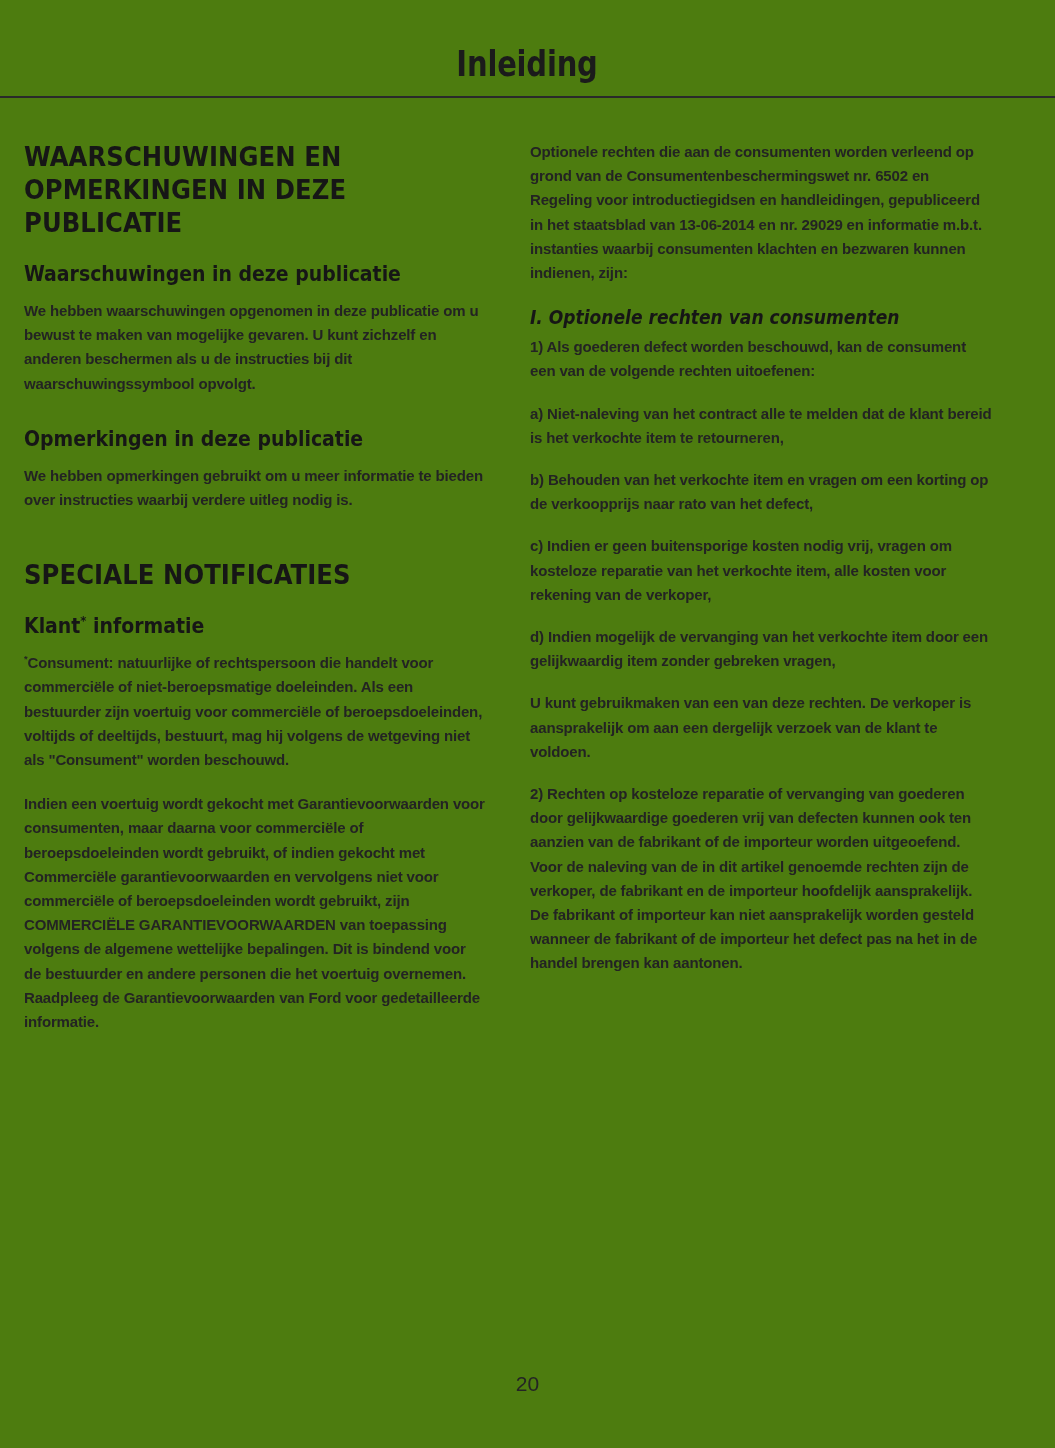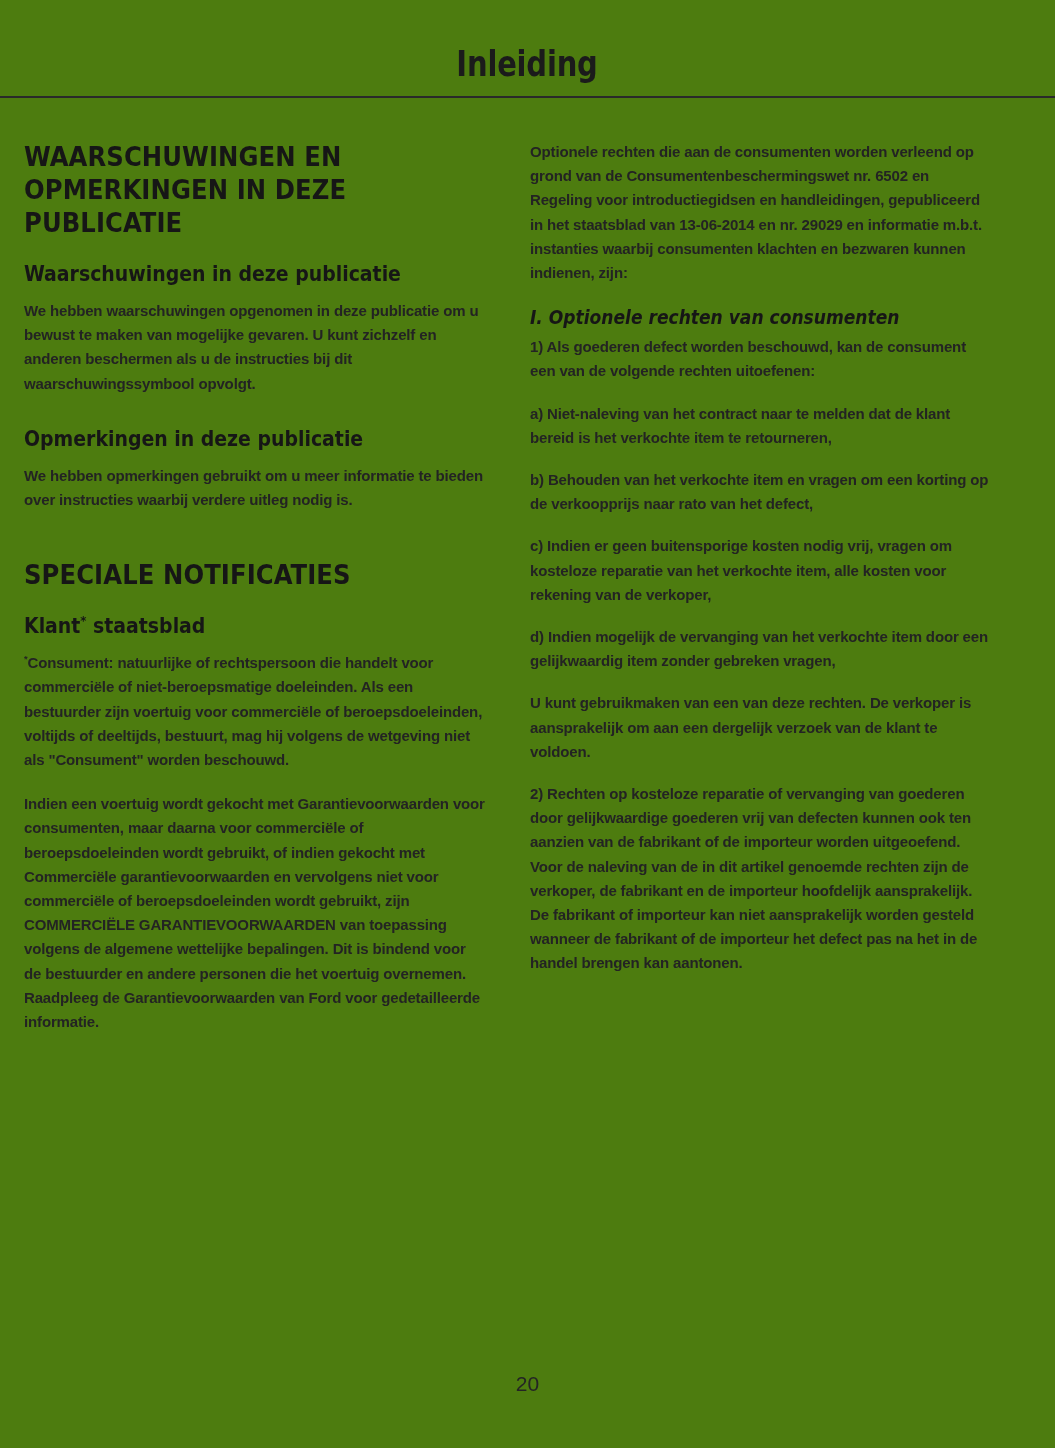--- a/index.html
+++ b/index.html
@@ -162,36 +162,36 @@
       <h2 class="h2">Waarschuwingen in deze publicatie</h2>
 
       <p class="body">We hebben waarschuwingen opgenomen in deze publicatie om u bewust te maken van mogelijke gevaren. U kunt zichzelf en anderen beschermen als u de instructies bij dit waarschuwingssymbool opvolgt.</p>
 
       <h2 class="h2 gap-top">Opmerkingen in deze publicatie</h2>
 
       <p class="body">We hebben opmerkingen gebruikt om u meer informatie te bieden over instructies waarbij verdere uitleg nodig is.</p>
 
       <h1 class="h1 spaced-top">SPECIALE NOTIFICATIES</h1>
 
-      <h2 class="h2"><span>Klant</span><sup class="star">*</sup> <span>staatsblad</span></h2>
+      <h2 class="h2"><span>Klant</span><sup class="star">*</sup> <span>informatie</span></h2>
 
       <p class="body"><sup class="star-lead">*</sup><span>Consument: natuurlijke of rechtspersoon die handelt voor commerciële of niet-beroepsmatige doeleinden. Als een bestuurder zijn voertuig voor commerciële of beroepsdoeleinden, voltijds of deeltijds, bestuurt, mag hij volgens de wetgeving niet als "Consument" worden beschouwd.</span></p>
 
       <p class="body last">Indien een voertuig wordt gekocht met Garantievoorwaarden voor consumenten, maar daarna voor commerciële of beroepsdoeleinden wordt gebruikt, of indien gekocht met Commerciële garantievoorwaarden en vervolgens niet voor commerciële of beroepsdoeleinden wordt gebruikt, zijn COMMERCIËLE GARANTIEVOORWAARDEN van toepassing volgens de algemene wettelijke bepalingen. Dit is bindend voor de bestuurder en andere personen die het voertuig overnemen. Raadpleeg de Garantievoorwaarden van Ford voor gedetailleerde informatie.</p>
     </div>
 
     <div class="col">
 
       <p class="body">Optionele rechten die aan de consumenten worden verleend op grond van de Consumentenbeschermingswet nr. 6502 en Regeling voor introductiegidsen en handleidingen, gepubliceerd in het staatsblad van 13-06-2014 en nr. 29029 en informatie m.b.t. instanties waarbij consumenten klachten en bezwaren kunnen indienen, zijn:</p>
 
       <h3 class="h3">I. Optionele rechten van consumenten</h3>
 
       <p class="body tight">1) Als goederen defect worden beschouwd, kan de consument een van de volgende rechten uitoefenen:</p>
 
-      <p class="body tight">a) Niet-naleving van het contract naar te melden dat de klant bereid is het verkochte item te retourneren,</p>
+      <p class="body tight">a) Niet-naleving van het contract alle te melden dat de klant bereid is het verkochte item te retourneren,</p>
 
       <p class="body tight">b) Behouden van het verkochte item en vragen om een korting op de verkoopprijs naar rato van het defect,</p>
 
       <p class="body tight">c) Indien er geen buitensporige kosten nodig vrij, vragen om kosteloze reparatie van het verkochte item, alle kosten voor rekening van de verkoper,</p>
 
       <p class="body tight">d) Indien mogelijk de vervanging van het verkochte item door een gelijkwaardig item zonder gebreken vragen,</p>
 
       <p class="body tight">U kunt gebruikmaken van een van deze rechten. De verkoper is aansprakelijk om aan een dergelijk verzoek van de klant te voldoen.</p>
 
       <p class="body last">2) Rechten op kosteloze reparatie of vervanging van goederen door gelijkwaardige goederen vrij van defecten kunnen ook ten aanzien van de fabrikant of de importeur worden uitgeoefend. Voor de naleving van de in dit artikel genoemde rechten zijn de verkoper, de fabrikant en de importeur hoofdelijk aansprakelijk. De fabrikant of importeur kan niet aansprakelijk worden gesteld wanneer de fabrikant of de importeur het defect pas na het in de handel brengen kan aantonen.</p>

